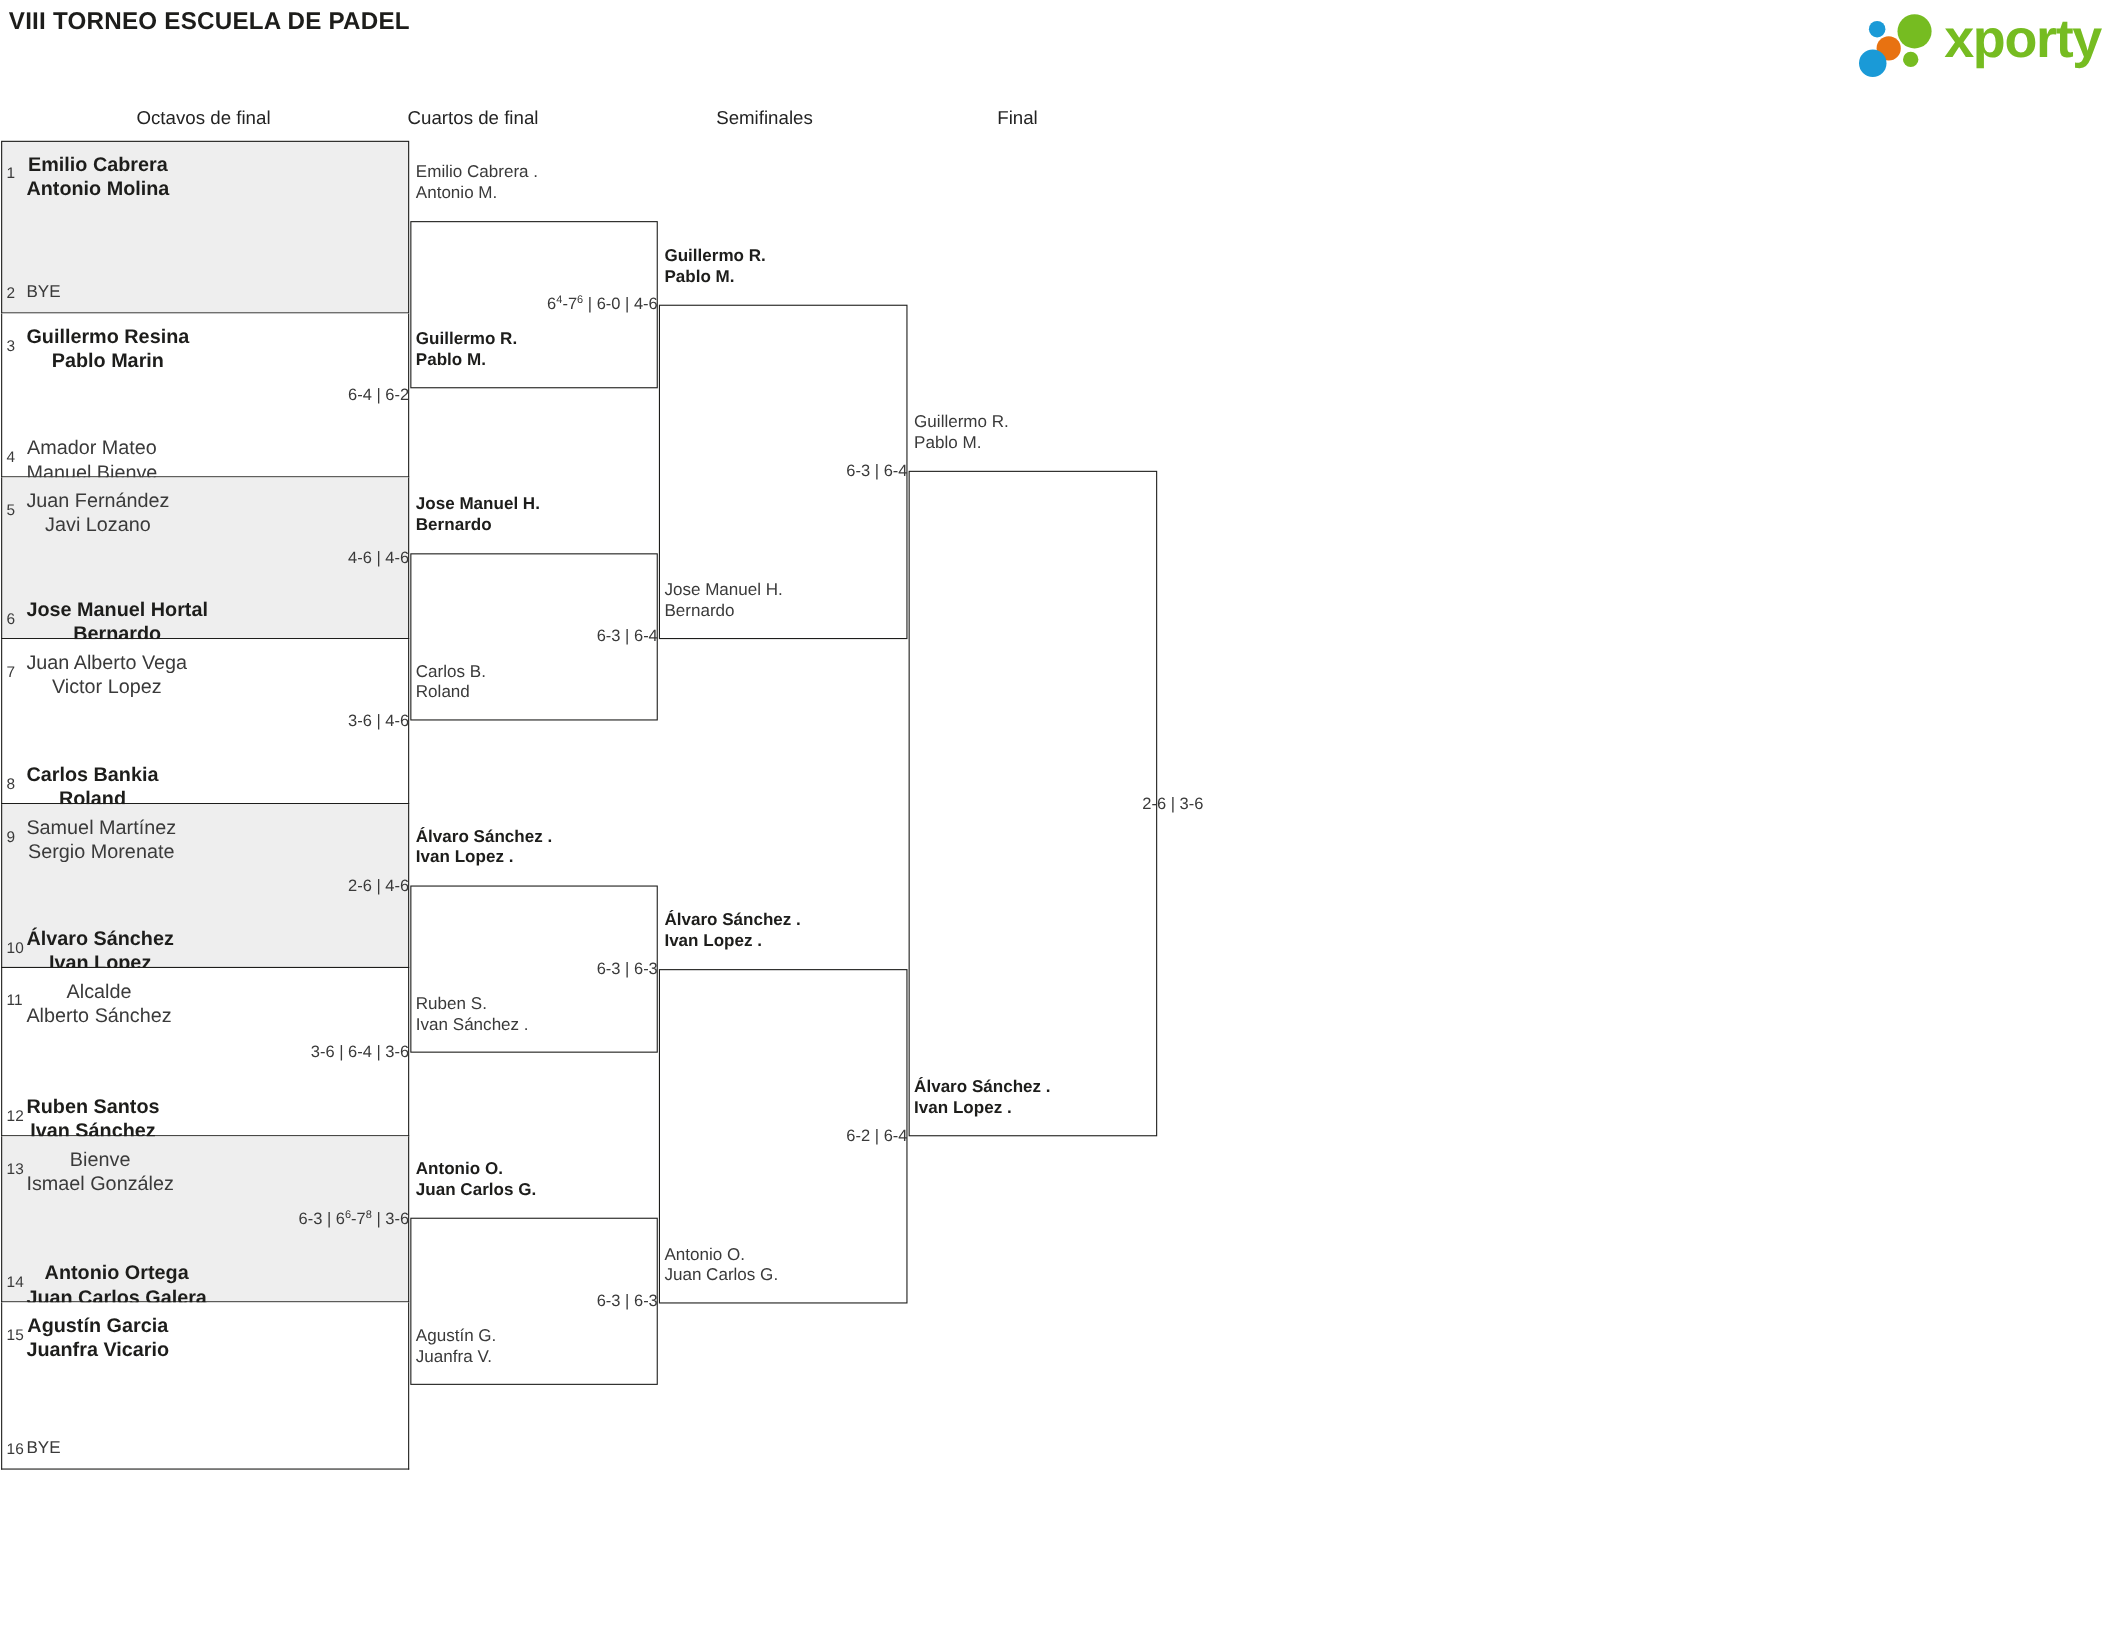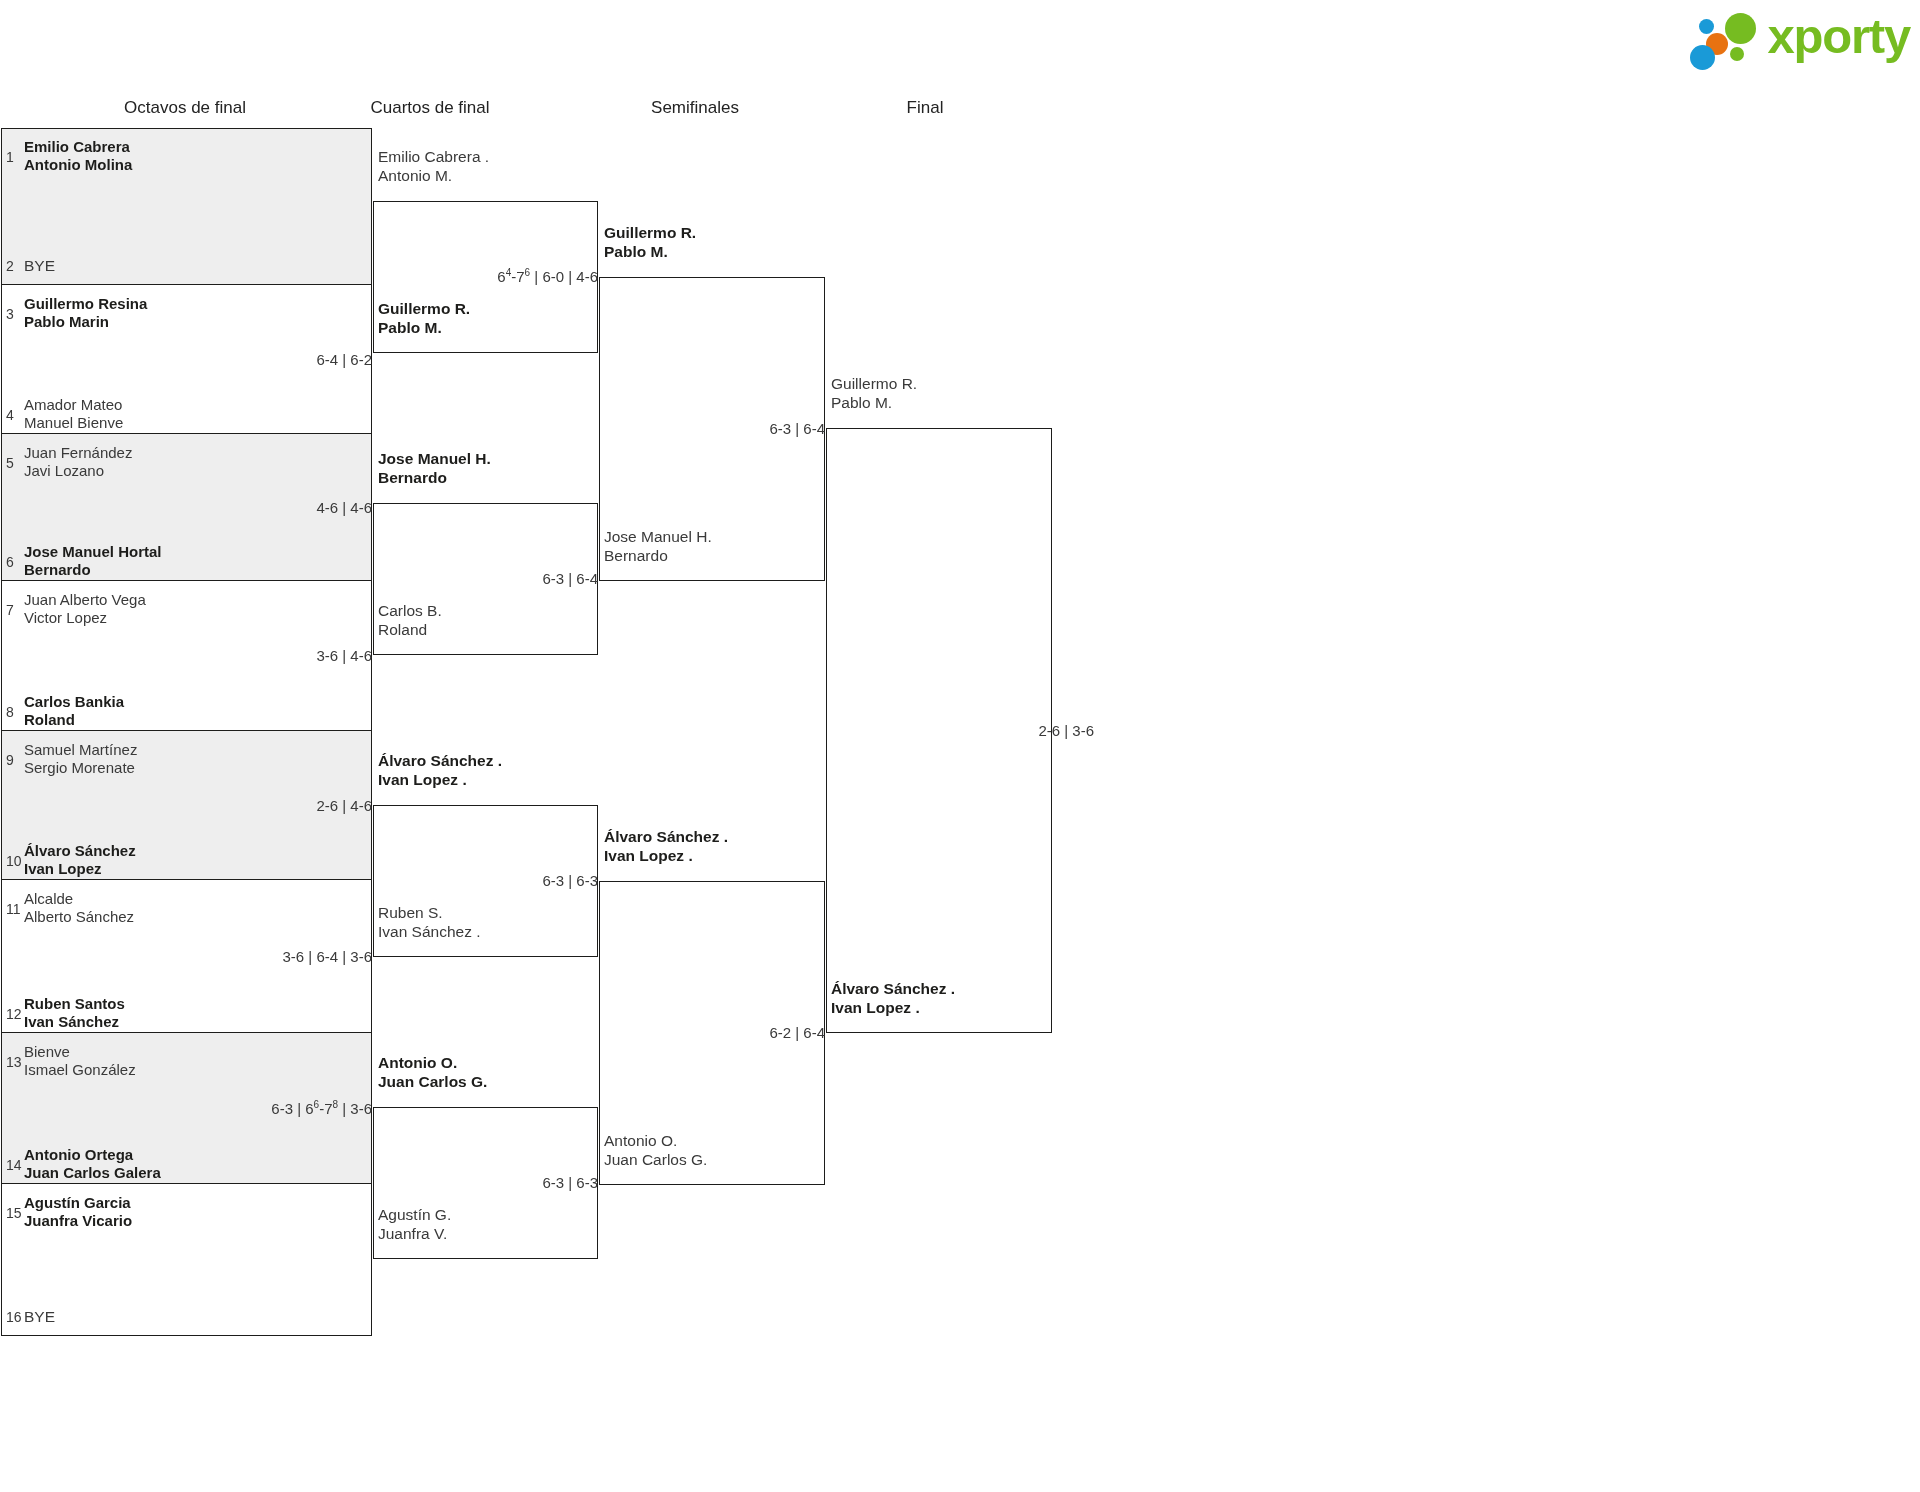--- a/index.html
+++ b/index.html
@@ -87,24 +87,25 @@
   .seed-num {
     position: absolute;
     left: 6px;
     font-size: 14px;
     color: #3a3a3a;
     line-height: 1;
   }
   .team {
     position: absolute;
     left: 24px;
-    font-size: 15px;
+    font-size: 18px;
     line-height: 1.23;
     color: #3a3a3a;
     white-space: nowrap;
+    text-align: center;
   }
   .team.winner { font-weight: bold; color: #1d1d1b; }
   .team .ln { display: block; }
 
   .bye {
     position: absolute;
     left: 24px;
     font-size: 15.5px;
     color: #3a3a3a;
     line-height: 1;
@@ -126,20 +127,21 @@
     color: #3a3a3a;
     white-space: nowrap;
   }
   .adv.winner { font-weight: bold; color: #1d1d1b; }
   .adv .ln { display: block; }
 </style>
 </head>
 <body>
 
 <div id="header-title">
+  <span class="line">VIII TORNEO ESCUELA DE PADEL</span>
 </div>
 
 <div id="brand-logo">
   <span class="dots">
     <i class="d-blue-sm"></i>
     <i class="d-green-lg"></i>
     <i class="d-orange"></i>
     <i class="d-blue-lg"></i>
     <i class="d-green-sm"></i>
   </span>

